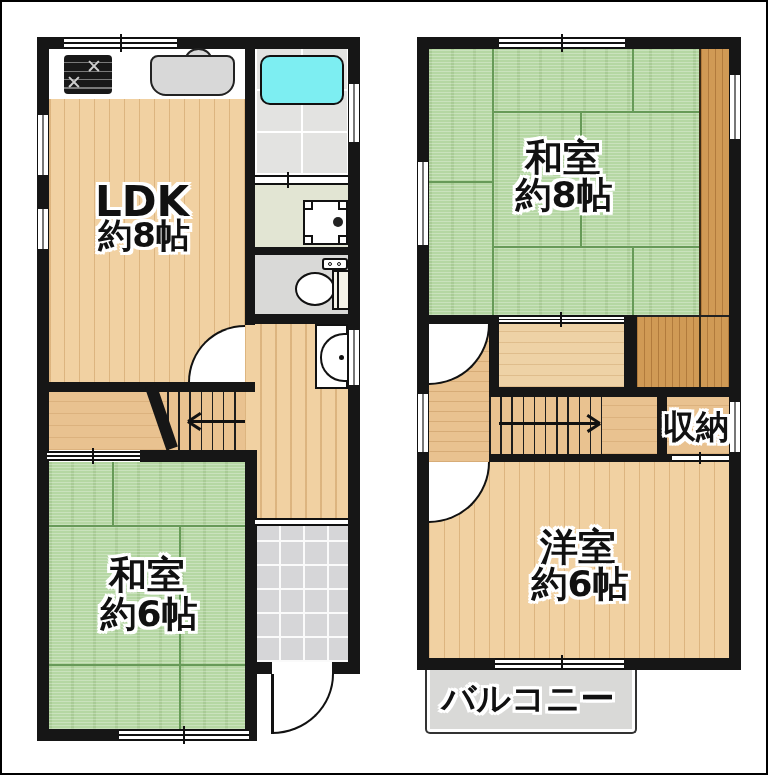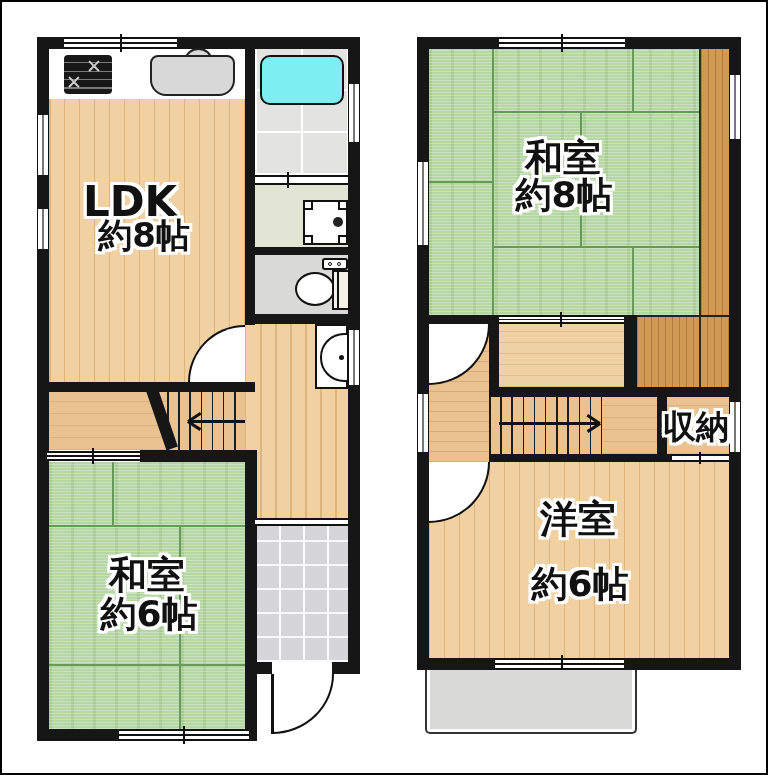--- a/index.html
+++ b/index.html
@@ -168,23 +168,24 @@
   <div class="arcBR" style="left:427px;top:460px;width:61px;height:61px;"></div>
 
   <div class="aline" style="left:497px;top:420px;width:101px;height:2.5px;"></div>
   <div class="ah" style="left:583px;top:420px;transform:rotate(33deg);transform-origin:100% 50%;"></div>
   <div class="ah" style="left:583px;top:420px;transform:rotate(-33deg);transform-origin:100% 50%;"></div>
 
   <div style="left:423px;top:668px;width:212px;height:64px;background:#fff;border:2px solid #333;border-top:none;border-radius:0 0 5px 5px;">
     <div style="left:3px;top:0;right:3px;bottom:3px;background:var(--balcony-gray,#d9d9d7);"></div>
   </div>
 
-  <div class="lbl" style="left:128px;top:200px;font-size:42px;">LDK</div>
+  <div class="lbl" style="left:140px;top:200px;font-size:42px;">LDK</div>
   <div class="lbl" style="left:142px;top:233px;font-size:34px;">約8帖</div>
   <div class="lbl" style="left:145px;top:573px;font-size:38px;">和室</div>
   <div class="lbl" style="left:147px;top:612px;font-size:36px;">約6帖</div>
   <div class="lbl" style="left:561px;top:156px;font-size:38px;">和室</div>
   <div class="lbl" style="left:562px;top:193px;font-size:36px;">約8帖</div>
   <div class="lbl" style="left:694px;top:424px;font-size:33px;">収納</div>
-  <div class="lbl" style="left:576px;top:517px;font-size:38px;">洋室</div>
+  <div class="lbl" style="left:576px;top:545px;font-size:38px;">洋室</div>
   <div class="lbl" style="left:578px;top:582px;font-size:36px;">約6帖</div>
+  <div class="lbl" style="left:526px;top:696px;font-size:34px;">バルコニー</div>
 
 </div>
 
 </body></html>

